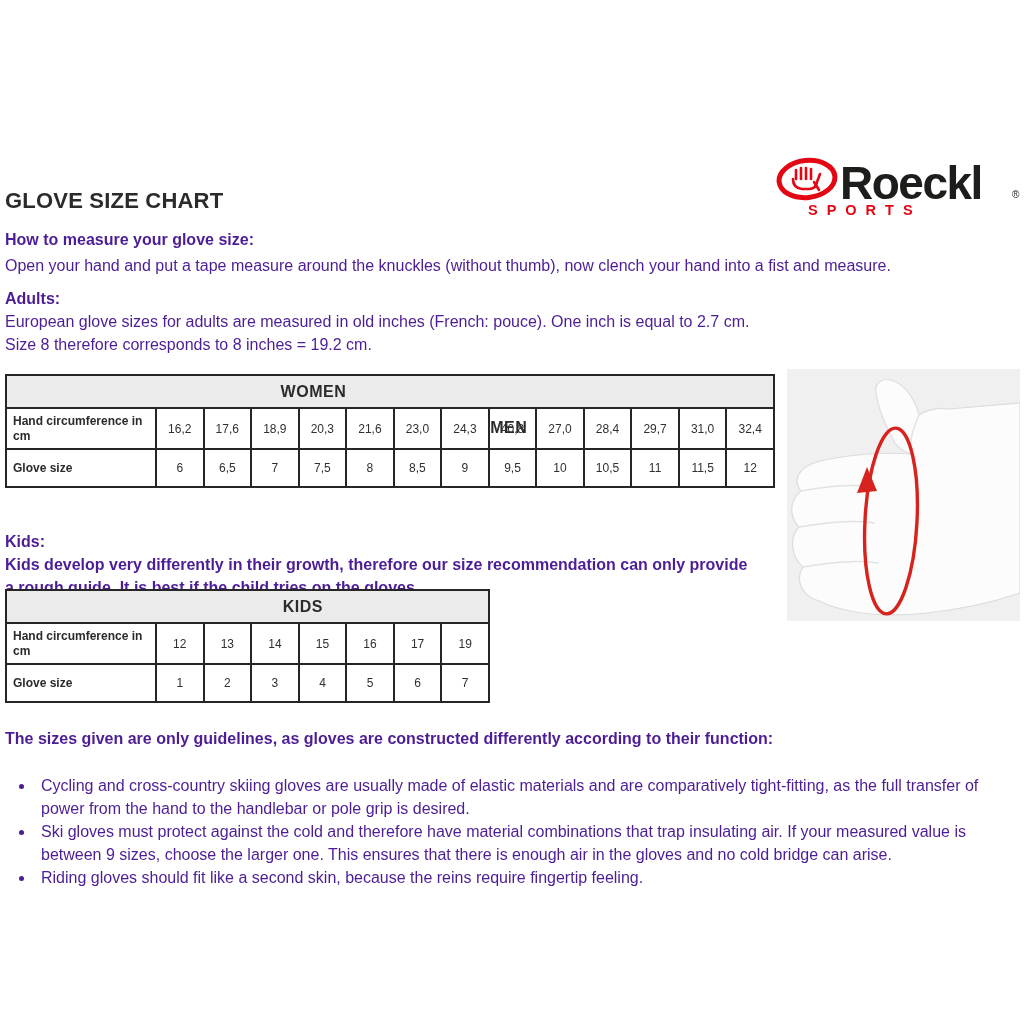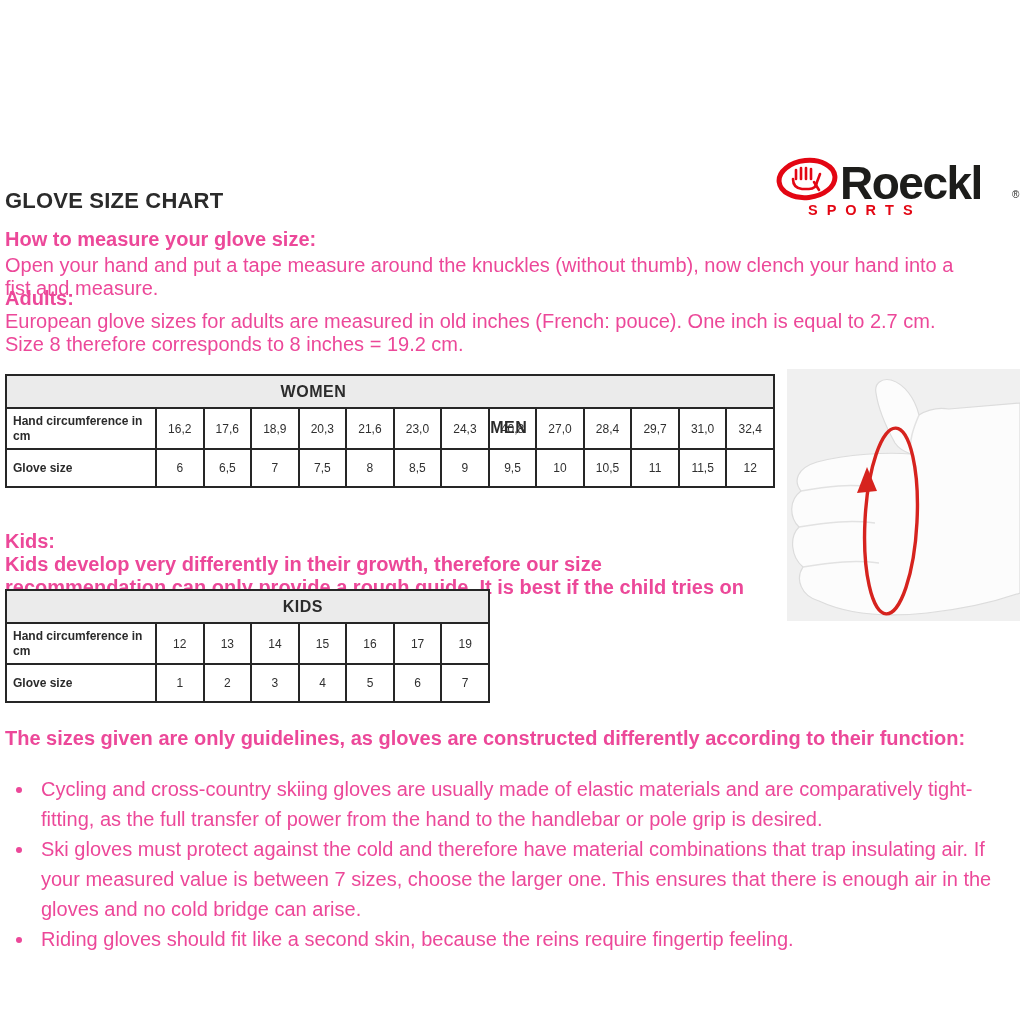--- a/index.html
+++ b/index.html
@@ -11,30 +11,30 @@
   
   .logo { position:absolute; left:776px; top:140px; width:248px; height:74px;margin-top:12px; }
 
   
   .title {
     position:absolute; left:5px; top:188px;
     font-size:22px; font-weight:bold; color:#2b2b2b; letter-spacing:0.2px;
   }
 
   
-  .tblock { position:absolute; left:5px; font-size:20px; line-height:23px; color:#ec4899; }
+  .tblock { position:absolute; left:5px; font-size:16px; line-height:23px; color:#4c1d95; }
   .bold { font-weight:bold; }
   .b-howto   { top:228px; width:960px; }
   .b-howto .bold { margin-bottom:3px; }
   .b-adults  { top:287px; width:960px; }
   .b-kids    { top:506px; width:752px;margin-top:24px; }
   .b-guides  { top:727px; width:1014px; }
   .b-guides .bold { margin-bottom:24px; }
   .b-guides ul { margin:0; padding-left:30px; }
-  .b-guides li { padding-left:6px; line-height:30px; }
+  .b-guides li { padding-left:6px; line-height:23px; }
 
   
   .size-table { border-collapse:collapse; table-layout:fixed; position:absolute; background:#fff;border-radius:20px; }
   .size-table td { border:2px solid #262626; }
   .t-adults { left:5px; top:374px; width:770px; }
   .t-kids   { left:5px; top:589px; width:485px; }
   .group-cell {
     background:#ebebeb; height:29px; position:relative;
     font-weight:bold; font-size:16px; color:#2b2b2b;
   }
@@ -207,18 +207,18 @@
         <td class="val-cell">6</td>
         <td class="val-cell">7</td>
       </tr>
     </tbody>
   </table>
 
   <div class="tblock b-guides">
     <div class="bold">The sizes given are only guidelines, as gloves are constructed differently according to their function:</div>
     <ul>
       <li>Cycling and cross-country skiing gloves are usually made of elastic materials and are comparatively tight-fitting, as the full transfer of power from the hand to the handlebar or pole grip is desired.</li>
-      <li>Ski gloves must protect against the cold and therefore have material combinations that trap insulating air. If your measured value is between 7 sizes, choose the larger one. This ensures that there is enough air in the gloves and no cold bridge can arise.</li>
+      <li>Ski gloves must protect against the cold and therefore have material combinations that trap insulating air. If your measured value is between 9 sizes, choose the larger one. This ensures that there is enough air in the gloves and no cold bridge can arise.</li>
       <li>Riding gloves should fit like a second skin, because the reins require fingertip feeling.</li>
     </ul>
   </div>
 
 </div>
 
 </body></html>

